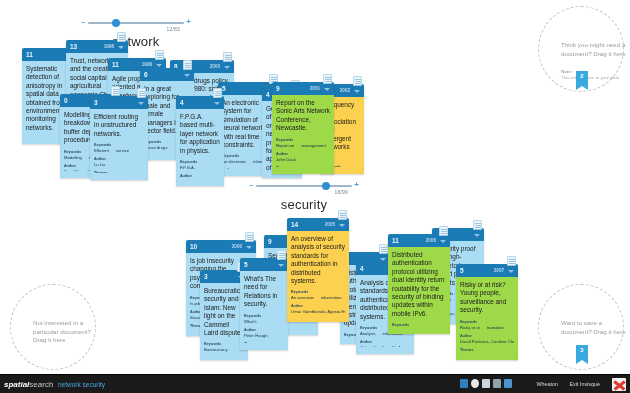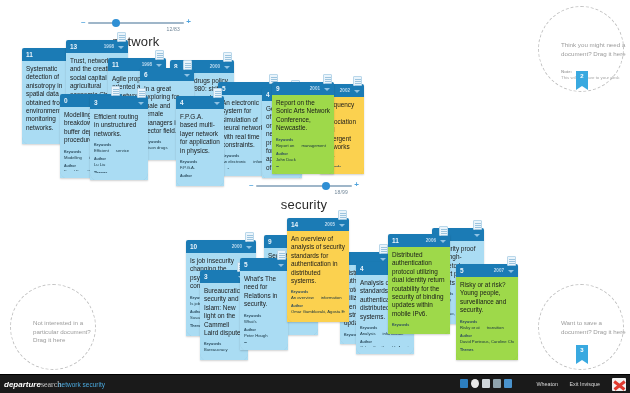--- a/index.html
+++ b/index.html
@@ -214,21 +214,21 @@
     background: #1a1a1a;
     border-top: 1px solid #000;
   }
   #brand {
     position: absolute;
     left: 4px; top: 5px;
     font-size: 8px;
     color: #ffffff;
   }
   #brand .b1 { font-weight: bold; font-style: italic; }
-  #brand .b2 { color: #c9c9c9; font-family: Liberation Serif, serif; }
+  #brand .b2 { color: #c9c9c9; }
   #query {
     position: absolute;
     left: 58px; top: 6px;
     font-size: 6.5px;
     color: #4aa8dd;
   }
   .tb-icons {
     position: absolute;
     right: 118px; top: 4px;
     display: flex;
@@ -704,21 +704,21 @@
           <div class="fieldval">David Porteous, Caroline Chatterji, Denise</div>
           <div class="fieldlabel">Themes</div>
           <div class="fieldval">11 Themes</div>
           <div class="foot"></div>
         </div>
       </div>
     </div>
 
   <div id="taskbar">
     <div id="brand">
-      <span class="b1">departure</span><span class="b2">search</span>
+      <span class="b1">spatial</span><span class="b2">search</span>
     </div>
     <div id="query">network security</div>
     <div class="tb-icons">
       <div class="tb-icon c1"></div>
       <div class="tb-icon c2"></div>
       <div class="tb-icon c3"></div>
       <div class="tb-icon c4"></div>
       <div class="tb-icon c5"></div>
     </div>
     <div id="tb-user">Wheaton</div>

